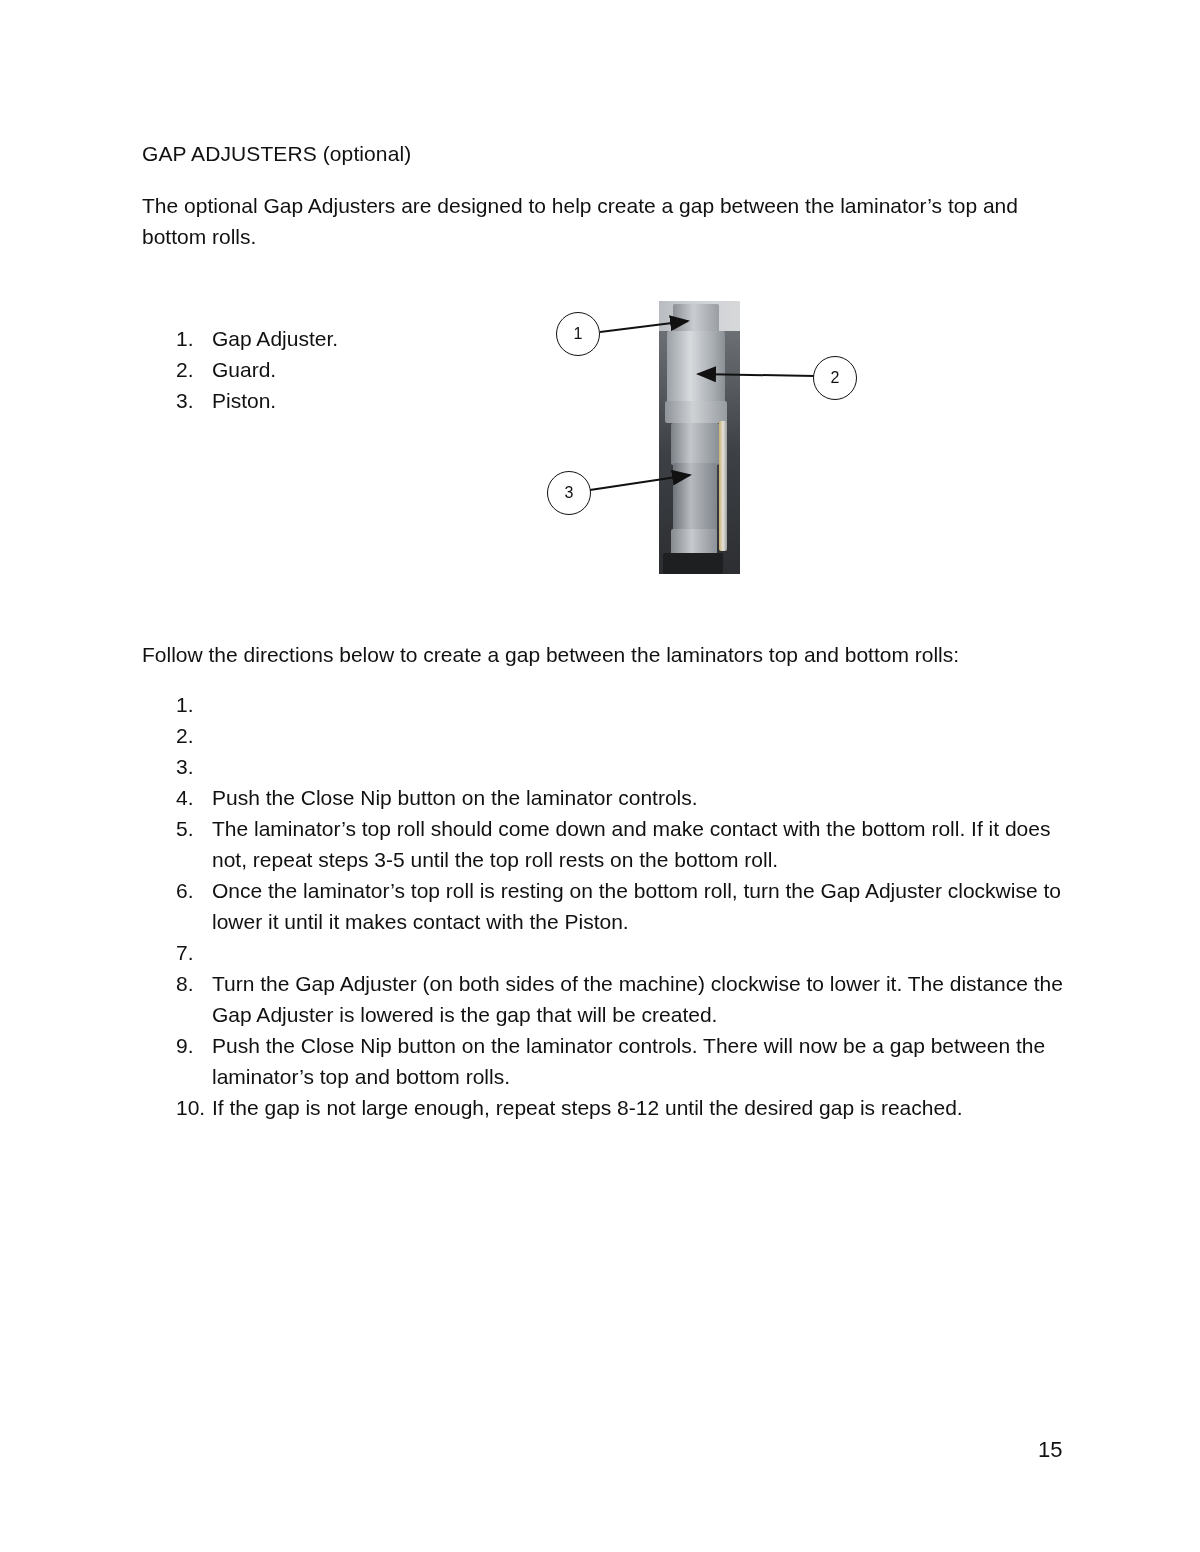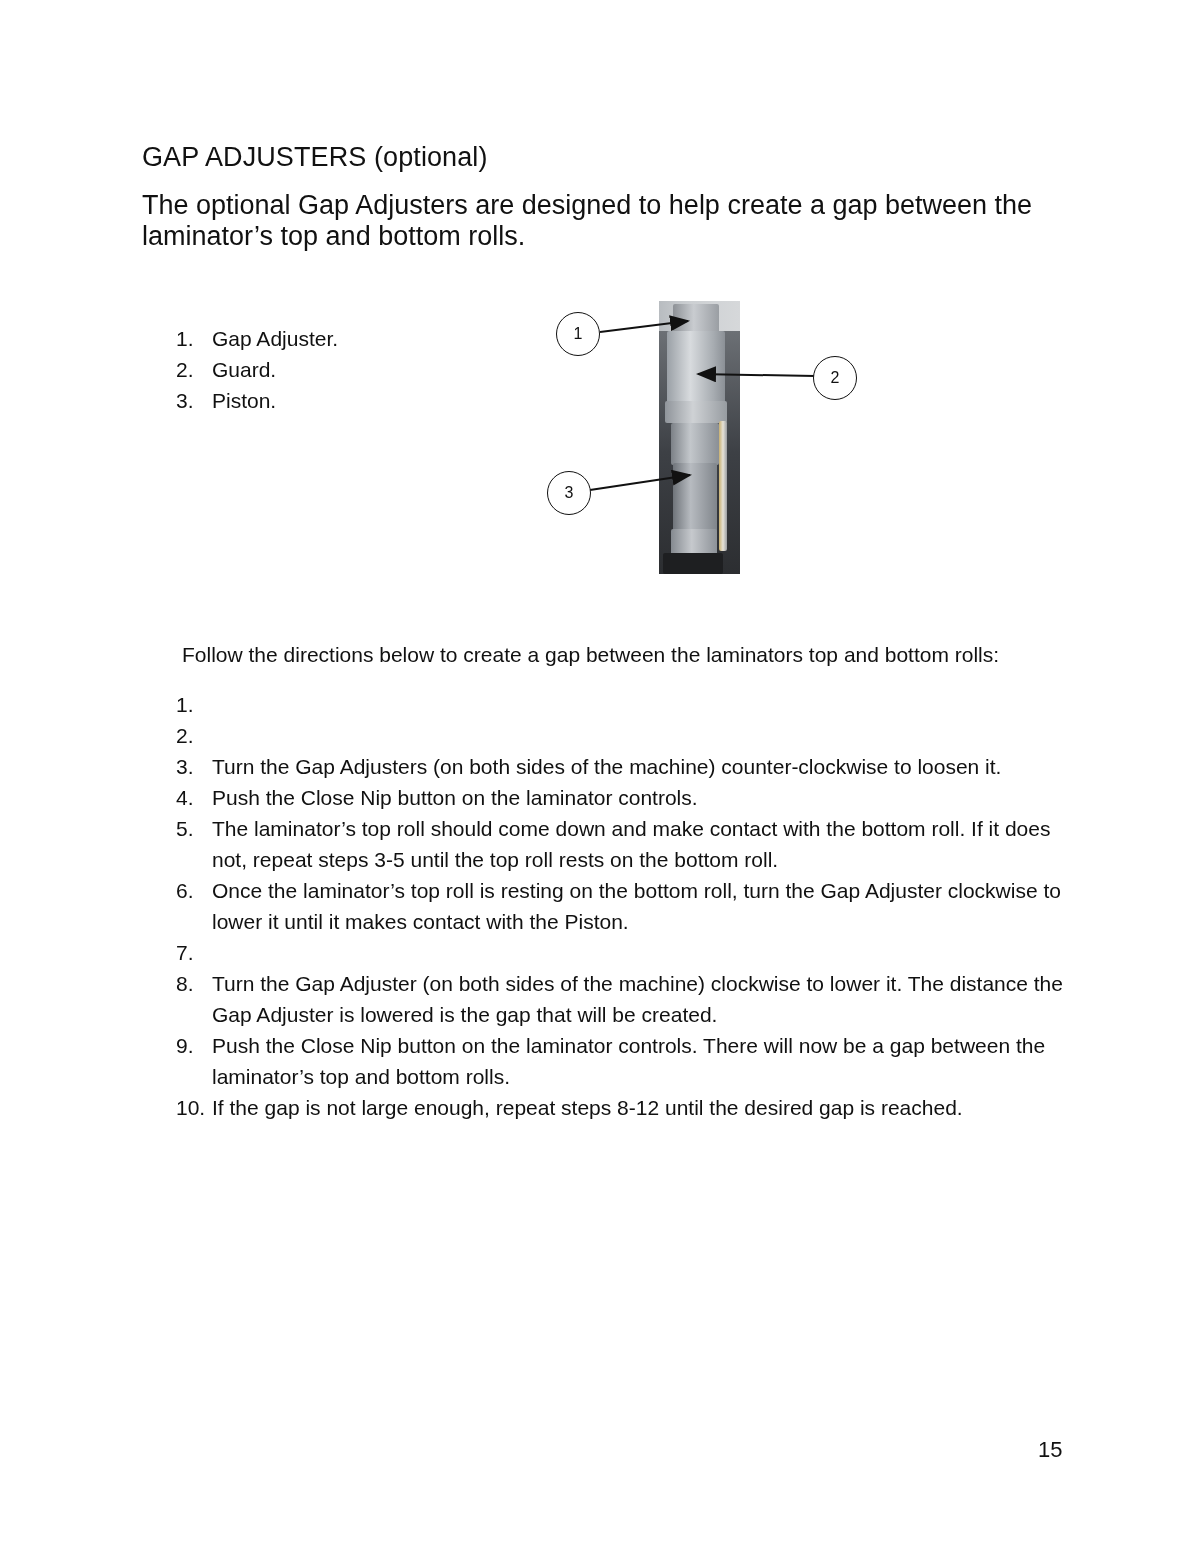--- a/index.html
+++ b/index.html
@@ -2,35 +2,35 @@
 <html><head>
   <meta charset="utf-8">
   <style>
     html, body { margin: 0; padding: 0; background: #ffffff; }
     body {
       width: 1200px; height: 1552px; position: relative; overflow: hidden;
       font-family: "Liberation Sans", sans-serif; color: #111;
     }
     .heading {
       position: absolute; left: 142px; top: 142px;
-      font-size: 27px; letter-spacing: 0.1px; color: #111;
+      font-size: 21px; letter-spacing: 0.1px; color: #111;
     }
     .intro {
       position: absolute; left: 142px; top: 190px; width: 900px;
-      font-size: 27px; line-height: 31px; color: #111;
+      font-size: 21px; line-height: 31px; color: #111;
     }
     .parts {
       position: absolute; left: 176px; top: 323px;
       font-size: 21px; line-height: 31px; margin: 0; padding: 0; list-style: none;
     }
     .parts li, .steps li { display: flex; }
     .num { display: inline-block; width: 36px; flex: none; }
     .follow {
       position: absolute; left: 142px; top: 639px;
-      font-size: 21px; line-height: 31px; margin-left: 40px;
+      font-size: 21px; line-height: 31px;
     }
     .steps {
       position: absolute; left: 176px; top: 689px; width: 890px;
       font-size: 21px; line-height: 31px; margin: 0; padding: 0; list-style: none;
     }
     .page-number {
       position: absolute; left: 1038px; top: 1437px; font-size: 22px;
     }
     .figure { position: absolute; left: 540px; top: 295px; width: 330px; height: 285px; }
     .photo {
@@ -106,21 +106,20 @@
 
 <ol class="steps">
   <li>
       <span class="num">1.</span>
     </li>
   <li>
       <span class="num">2.</span>
     </li>
   <li>
       <span class="num">3.</span>
-      <span>Turn the Gap Adjusters (on both sides of the machine) counter-clockwise to loosen it.</span>
     </li>
   <li>
       <span class="num">4.</span>
       <span>Push the Close Nip button on the laminator controls.</span>
     </li>
   <li>
       <span class="num">5.</span>
       <span>The laminator’s top roll should come down and make contact with the bottom roll. If it does not, repeat steps 3-5 until the top roll rests on the bottom roll.</span>
     </li>
   <li>

